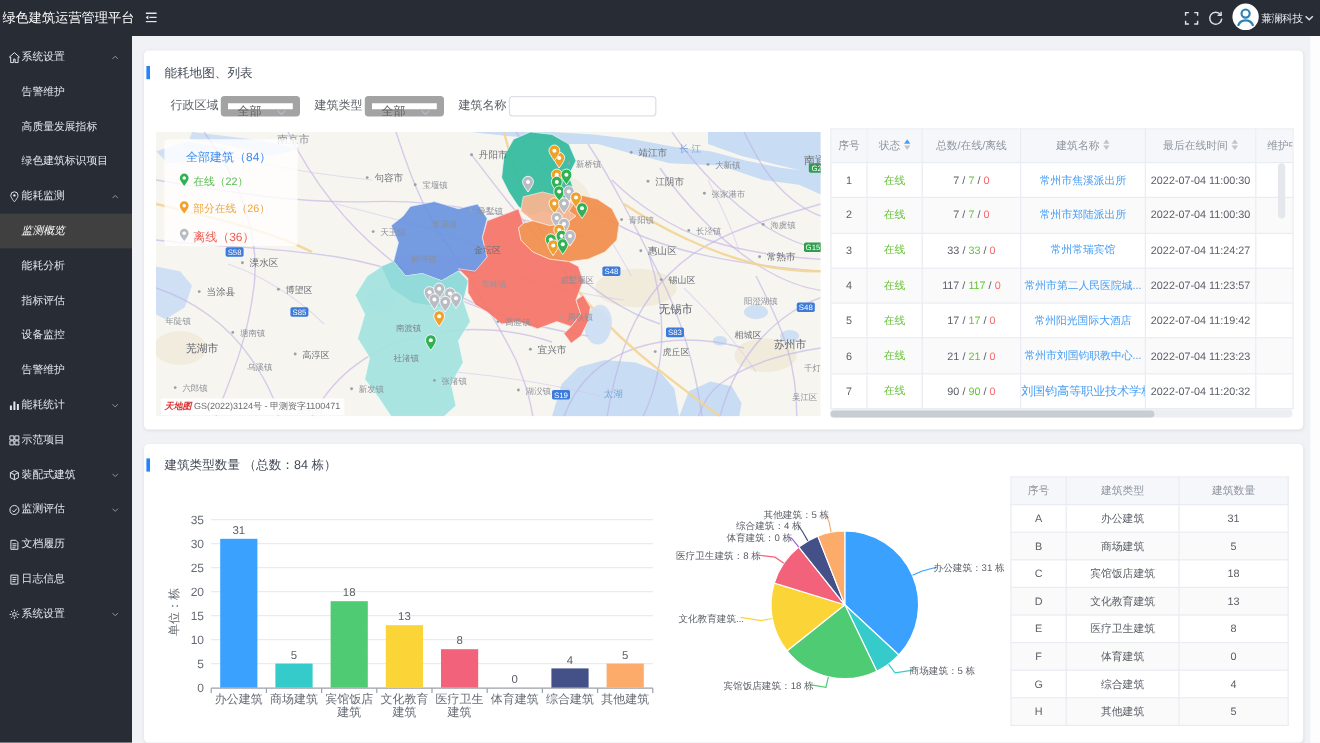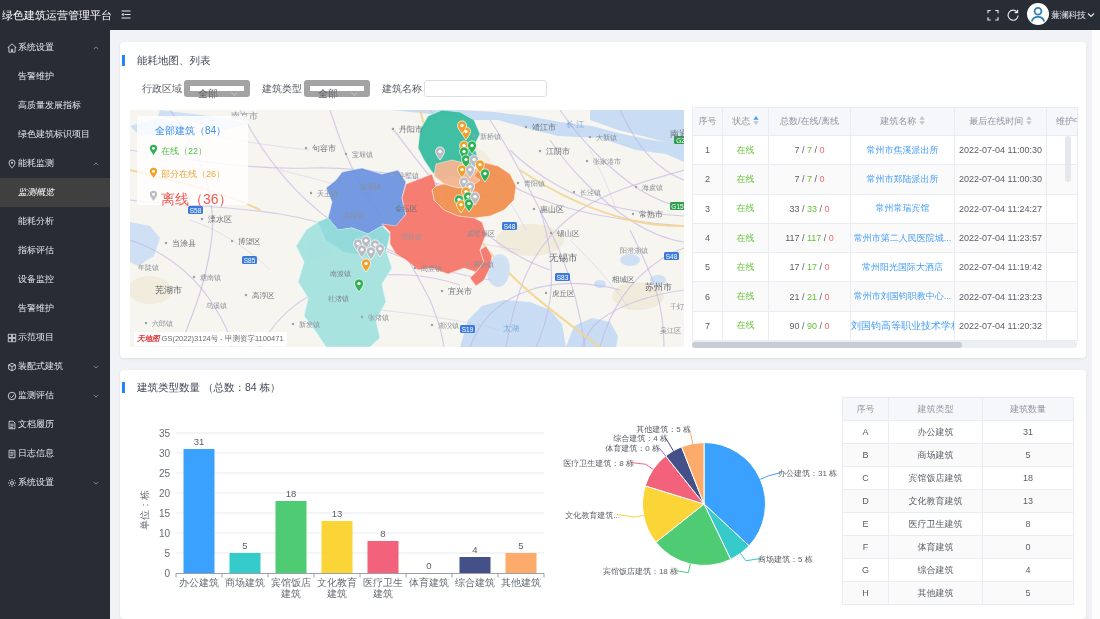--- a/index.html
+++ b/index.html
@@ -119,20 +119,29 @@
         <span class="txt">能耗分析</span>
       </div>
     <div class="mi">
         <span class="txt">指标评估</span>
       </div>
     <div class="mi">
         <span class="txt">设备监控</span>
       </div>
     <div class="mi">
         <span class="txt">告警维护</span>
+      </div>
+    <div class="mi">
+        <svg class="ico" viewBox="0 0 12 12">
+          <path d="M1.5 10.5V6h2v4.5zm3.5 0V2h2v8.5zm3.5 0V4.5h2v6z" fill="#e2e6ee"></path>
+        </svg>
+        <span class="txt">能耗统计</span>
+        <svg class="arr" viewBox="0 0 8 8">
+          <path d="M1 2.5 4 5.5 7 2.5" stroke="#9aa3b2" fill="none"></path>
+        </svg>
       </div>
     <div class="mi">
         <svg class="ico" viewBox="0 0 12 12">
           <path d="M1.5 1.5h4v4h-4zm5 0h4v4h-4zm-5 5h4v4h-4zm5 0h4v4h-4z" fill="none" stroke="#e2e6ee"></path>
         </svg>
         <span class="txt">示范项目</span>
       </div>
     <div class="mi">
         <svg class="ico" viewBox="0 0 12 12">
           <path d="M2 3.5 6 1.5l4 2v5l-4 2-4-2zM2 3.5l4 2 4-2M6 5.5V10.5" fill="none" stroke="#e2e6ee"></path>
@@ -466,21 +475,21 @@
         <div style="position:absolute;left:24px;top:29px;font-size:9px;color:#56bd4f;white-space:nowrap;">在线（22）</div>
         <svg style="position:absolute;left:12px;top:51px" width="9" height="12" viewBox="0 0 11 14">
             <path d="M5.5,13 C2.6,9 1,7 1,5 A4.5,4.5 0 1 1 10,5 C10,7 8.4,9 5.5,13Z" fill="#f0a12c"></path>
             <circle cx="5.5" cy="5" r="1.8" fill="#fff"></circle>
           </svg>
         <div style="position:absolute;left:24px;top:52px;font-size:9px;color:#eda53c;white-space:nowrap;">部分在线（26）</div>
         <svg style="position:absolute;left:12px;top:74px" width="9" height="12" viewBox="0 0 11 14">
             <path d="M5.5,13 C2.6,9 1,7 1,5 A4.5,4.5 0 1 1 10,5 C10,7 8.4,9 5.5,13Z" fill="#b9bcc2"></path>
             <circle cx="5.5" cy="5" r="1.8" fill="#fff"></circle>
           </svg>
-        <div style="position:absolute;left:24px;top:75px;font-size:14px;color:#f05a50;white-space:nowrap;">离线（36）</div>
+        <div style="position:absolute;left:24px;top:75px;font-size:10px;color:#f05a50;white-space:nowrap;">离线（36）</div>
       </div>
       <div id="mapattr"><span style="color:#d33;font-weight:bold;font-style:italic;">天地图</span> GS(2022)3124号 - 甲测资字1100471</div>
       <table id="t1">
         <colgroup>
             <col style="width:30px">
             <col style="width:46px">
             <col style="width:82px">
             <col style="width:104px">
             <col style="width:92px">
             <col style="width:31px">

